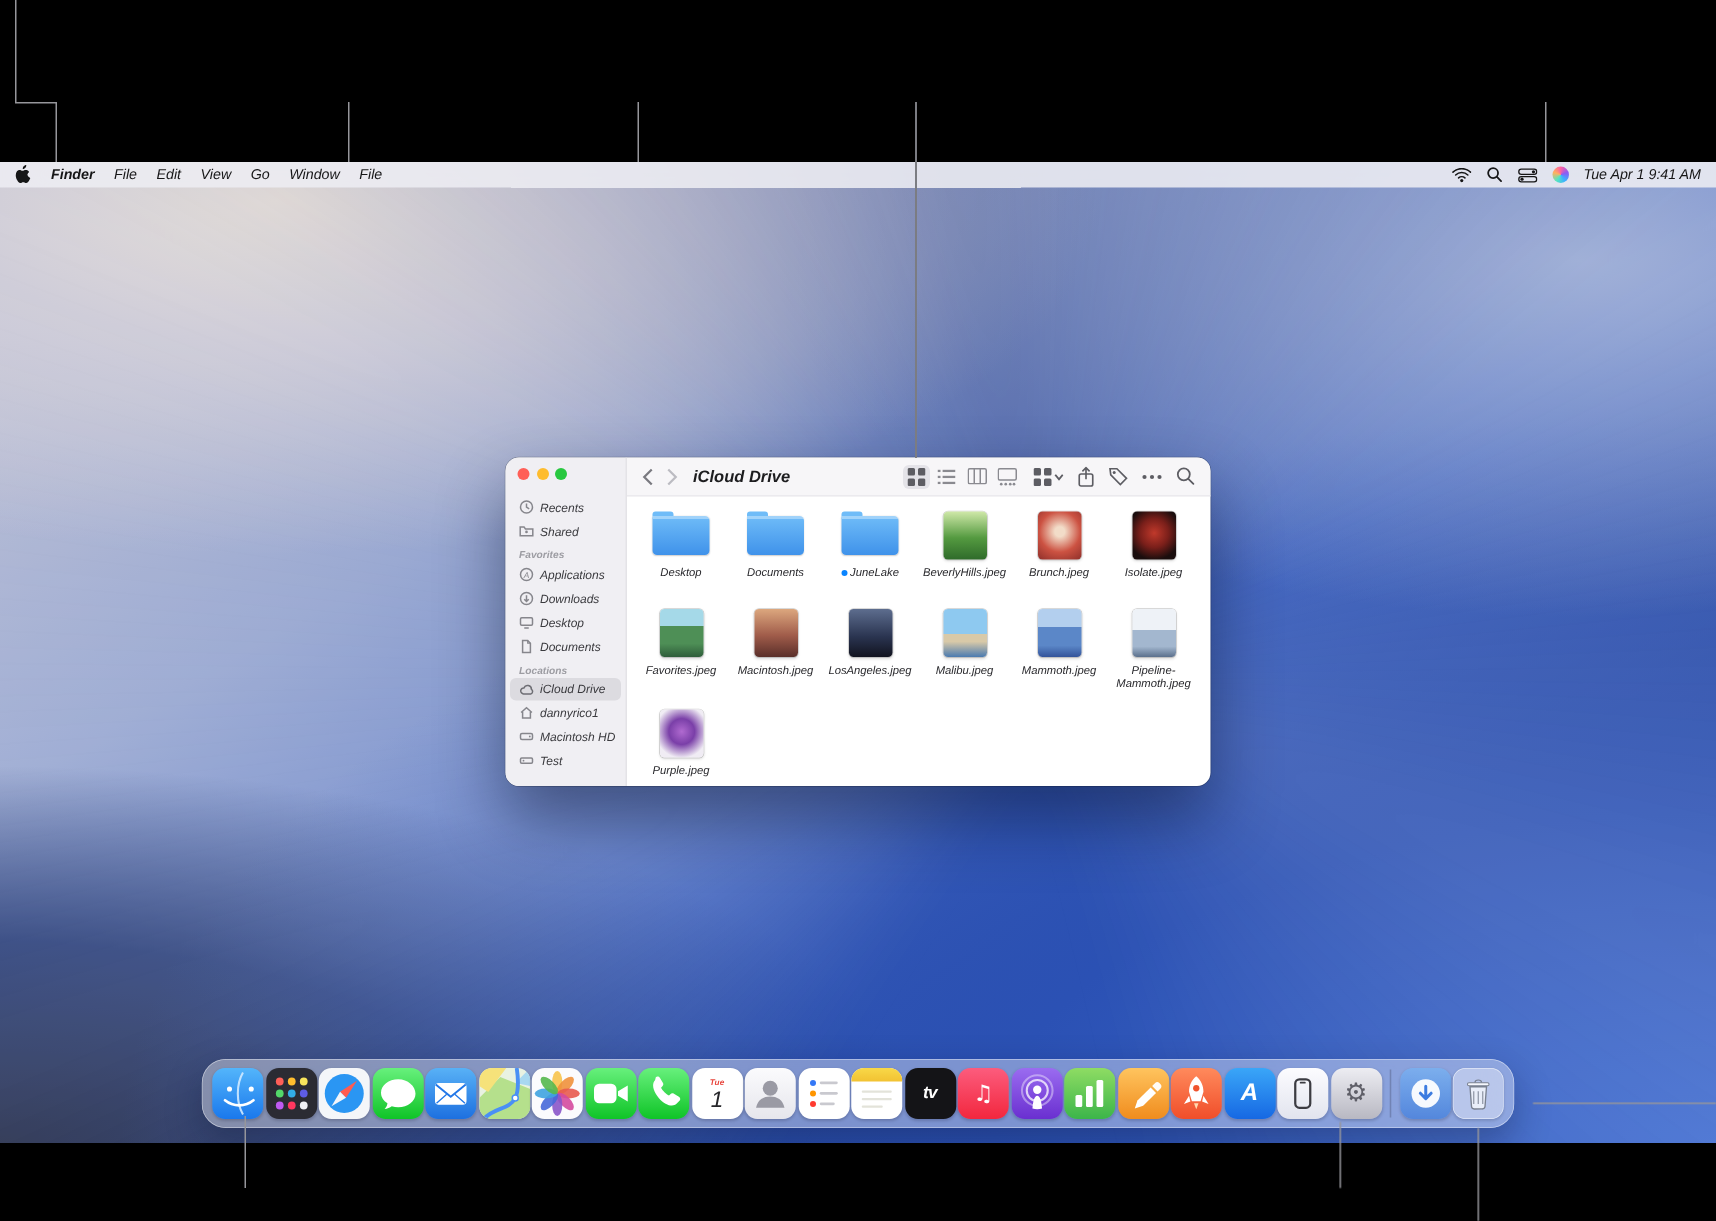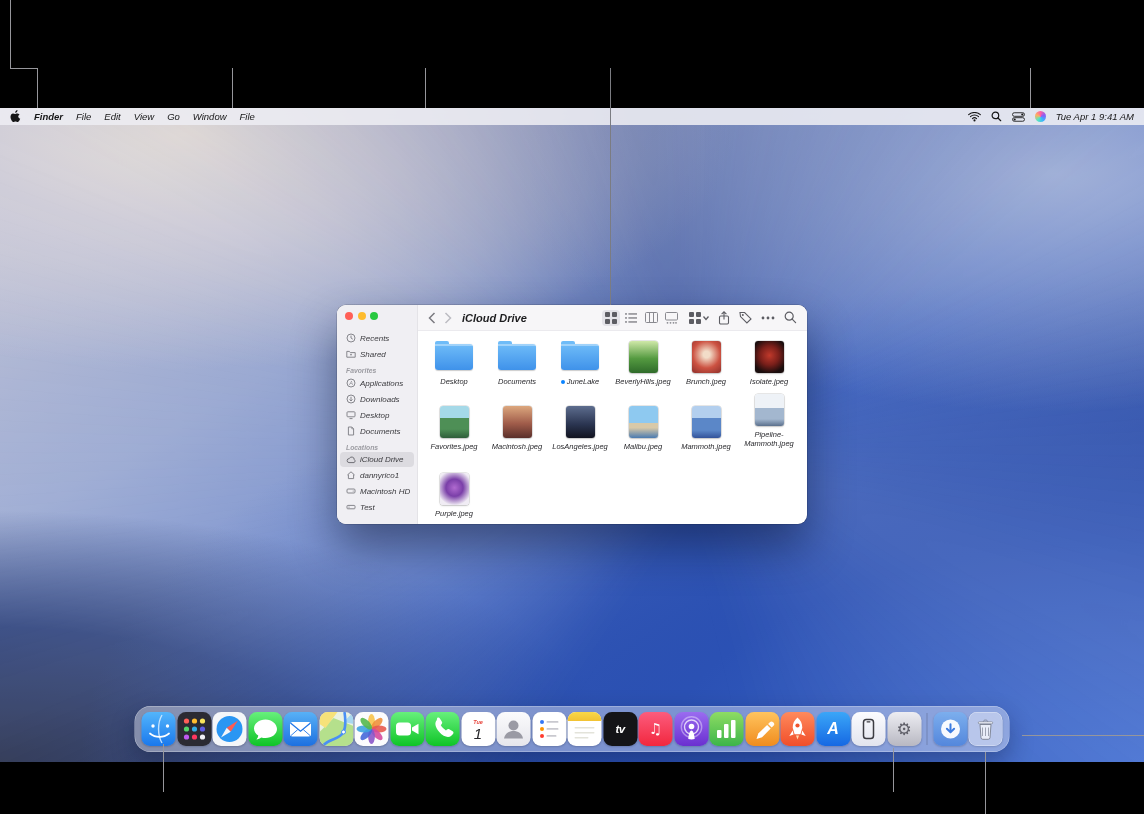--- a/index.html
+++ b/index.html
@@ -452,21 +452,21 @@
         </div>
     </div>
     <div class="cell" style="left:340px;top:99px">
       <div class="ic">
           <div class="thumb t-mammoth"></div>
         </div>
       <div class="fname">
           <span>Mammoth.jpeg</span>
         </div>
     </div>
-    <div class="cell" style="left:403px;top:87px">
+    <div class="cell" style="left:403px;top:99px">
       <div class="ic">
           <div class="thumb t-pipeline"></div>
         </div>
       <div class="fname">
           <span>Pipeline-Mammoth.jpeg</span>
         </div>
     </div>
     <div class="cell" style="left:88px;top:166px">
       <div class="ic">
           <div class="thumb t-purple"></div>

